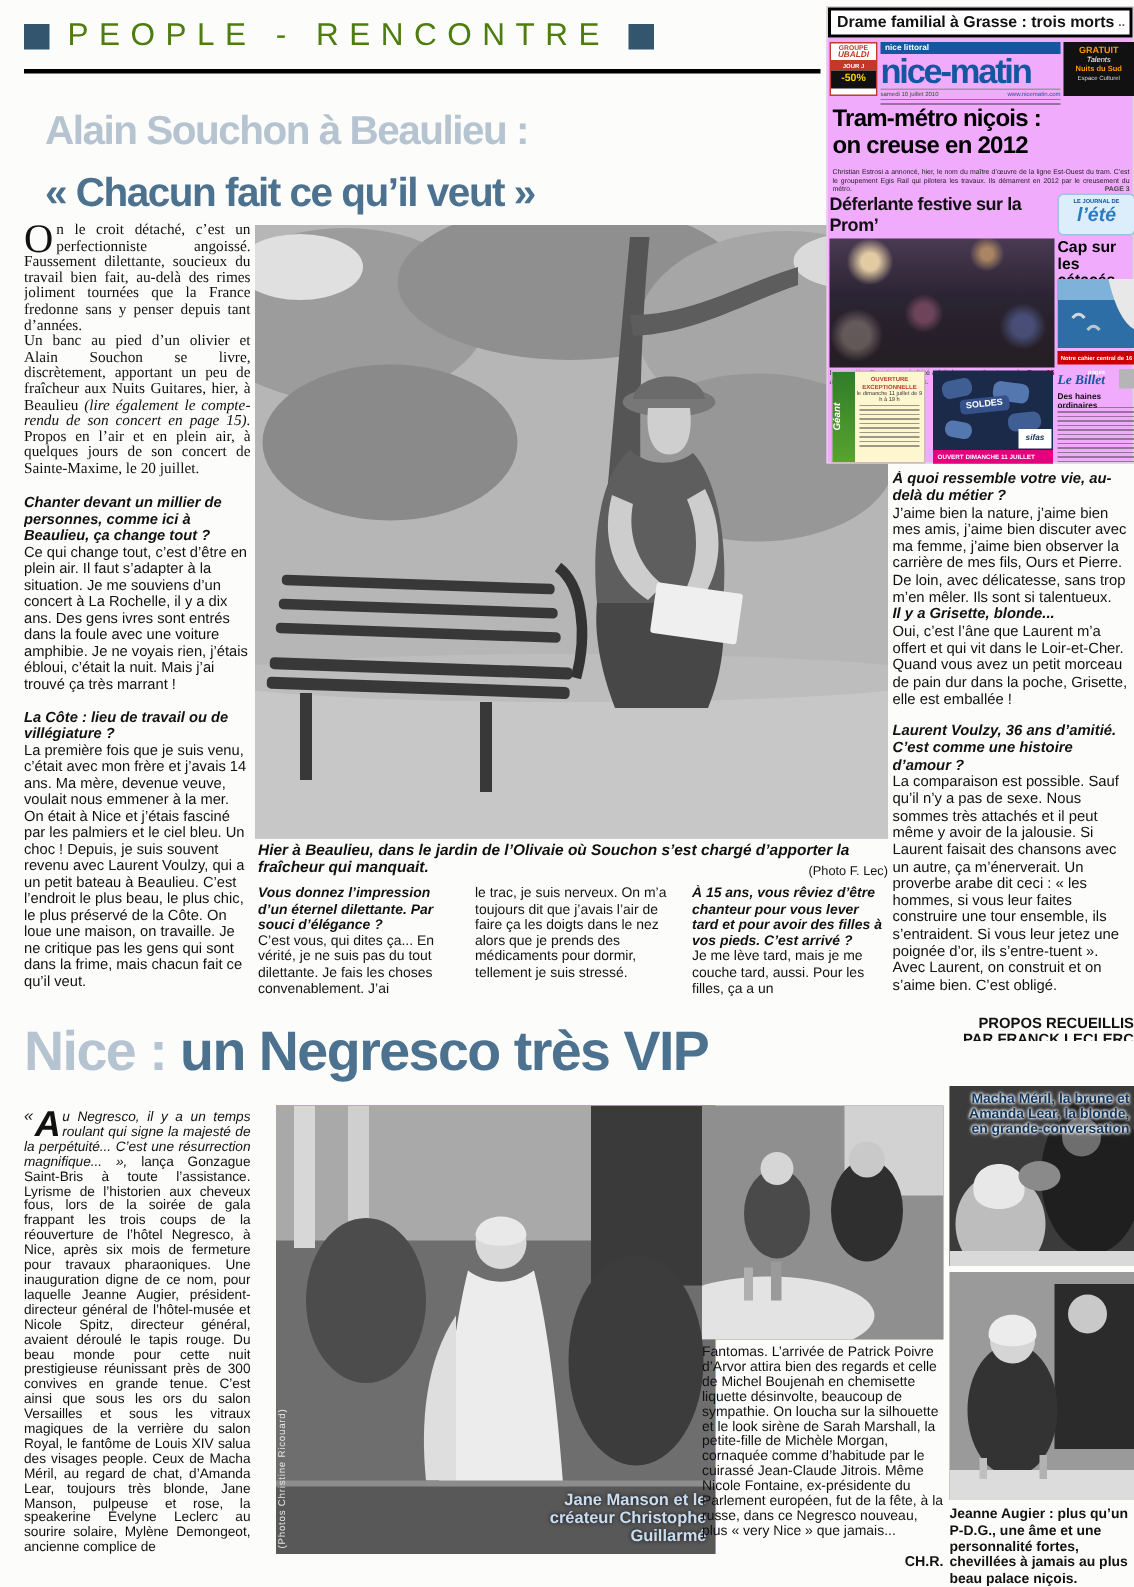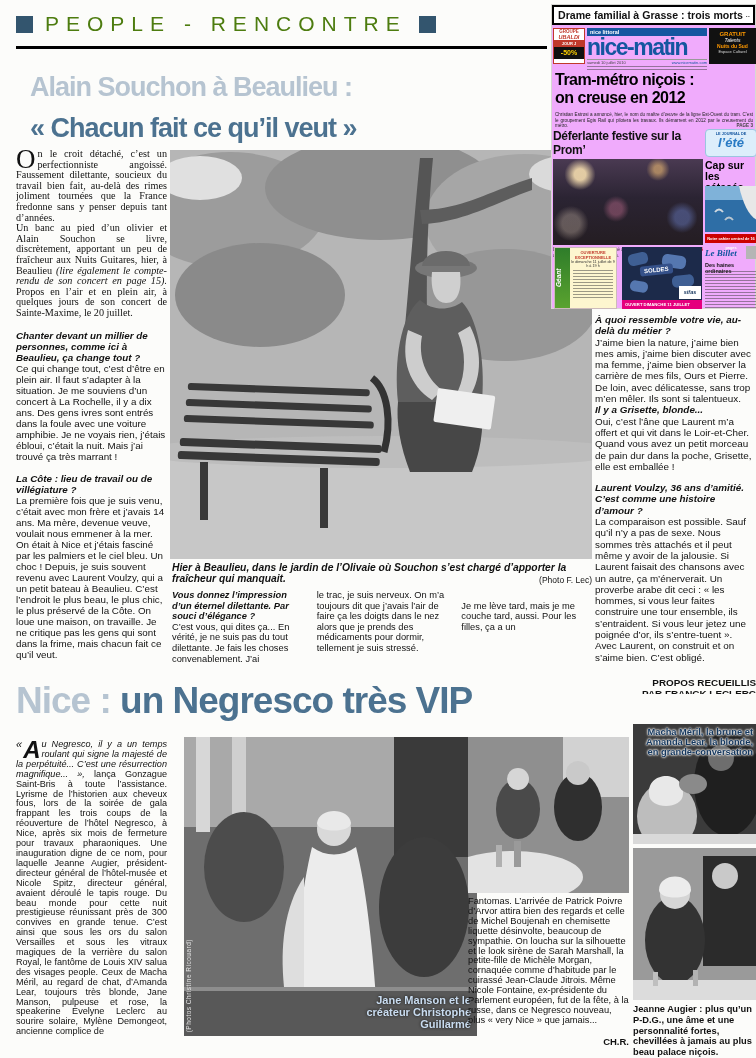--- a/index.html
+++ b/index.html
@@ -182,21 +182,21 @@
 
   <div class="strip">
     <div>
       <span class="q">Vous donnez l’impression d’un éternel dilettante. Par souci d’élégance ?</span><br>
       <span>C’est vous, qui dites ça... En vérité, je ne suis pas du tout dilettante. Je fais les choses convenablement. J’ai</span>
     </div>
     <div>
       <span>le trac, je suis nerveux. On m’a toujours dit que j’avais l’air de faire ça les doigts dans le nez alors que je prends des médicaments pour dormir, tellement je suis stressé.</span>
     </div>
     <div>
-      <br>
+      <span class="q">À 15 ans, vous rêviez d’être chanteur pour vous lever tard et pour avoir des filles à vos pieds. C’est arrivé ?</span><br>
       <span>Je me lève tard, mais je me couche tard, aussi. Pour les filles, ça a un</span>
     </div>
   </div>
 
   <div class="fp">
     <div class="fp-banner"><span>Drame familial à Grasse : trois morts</span><span class="pg">..</span></div>
     <div class="ubaldi">
       <div class="ub1">GROUPE</div>
       <div class="ub2">UBALDI</div>
       <div class="ub3">JOUR J</div>

